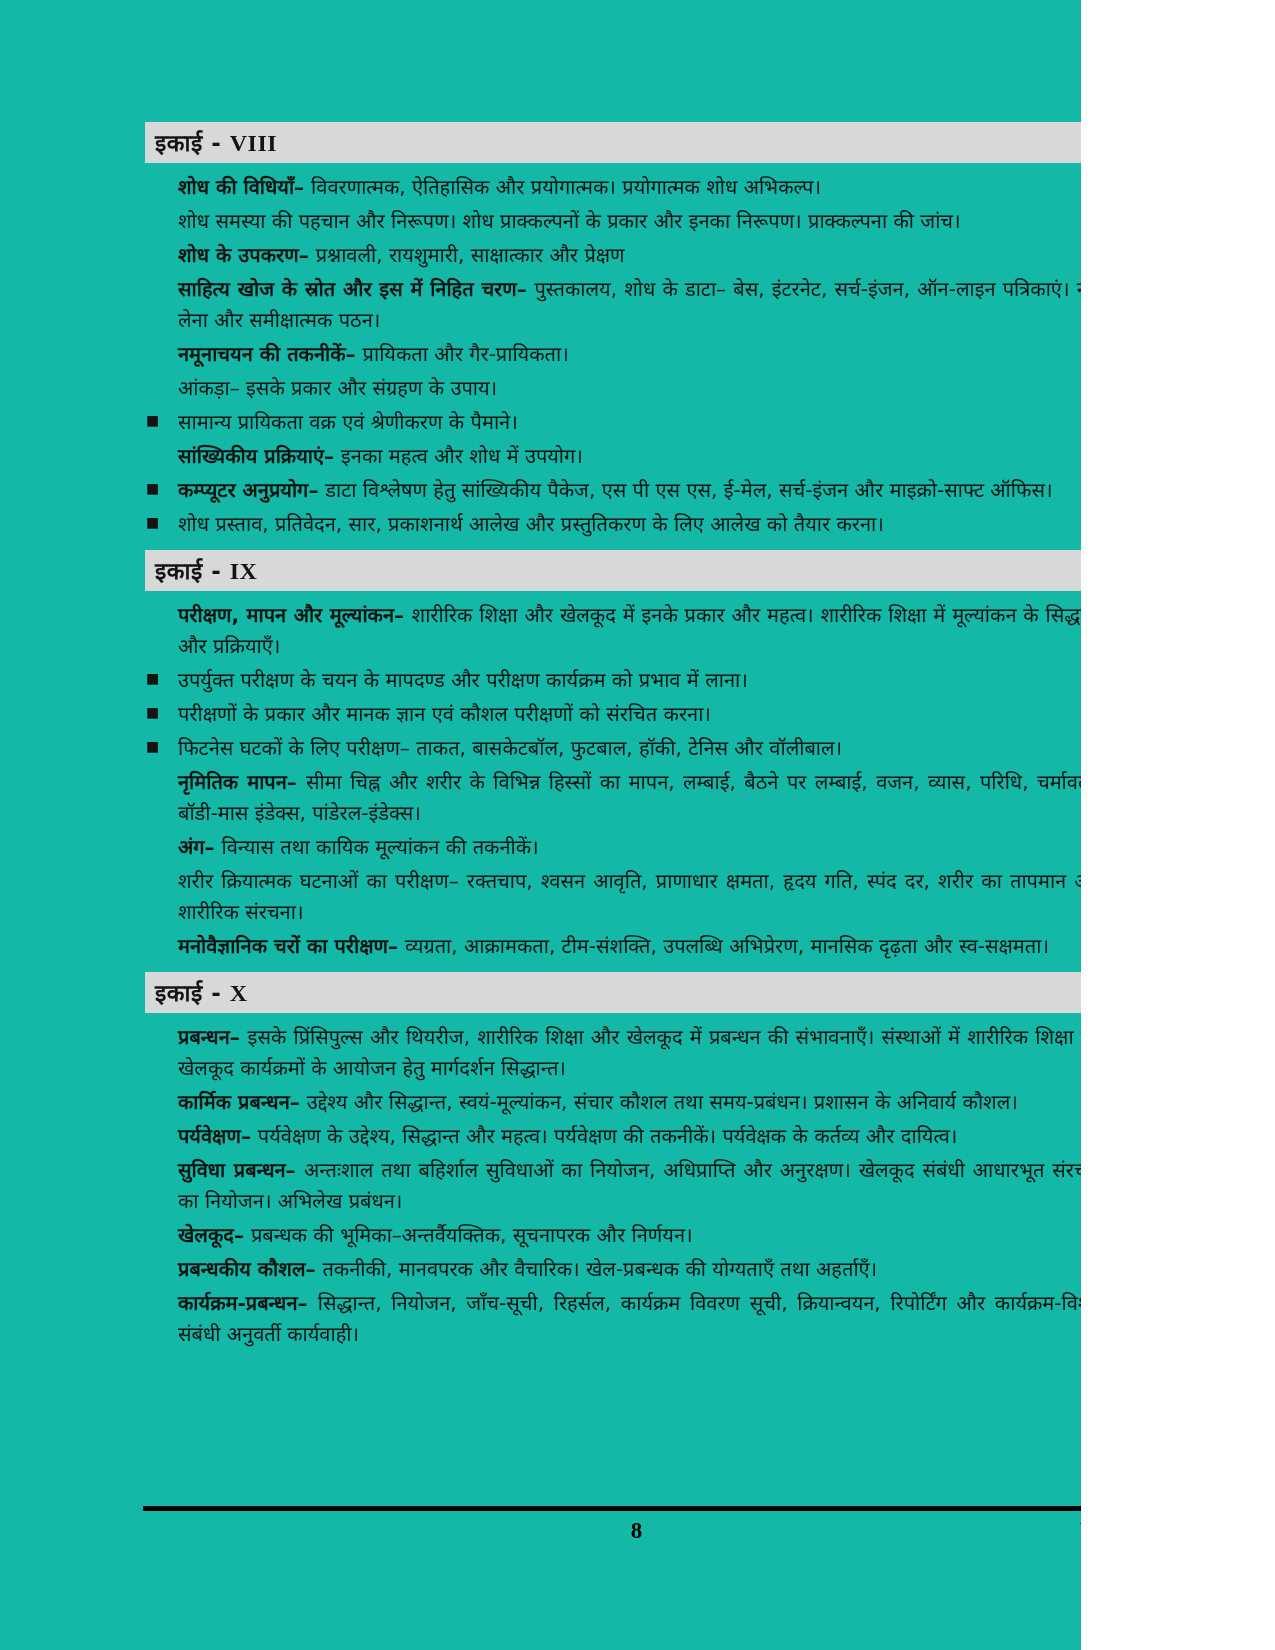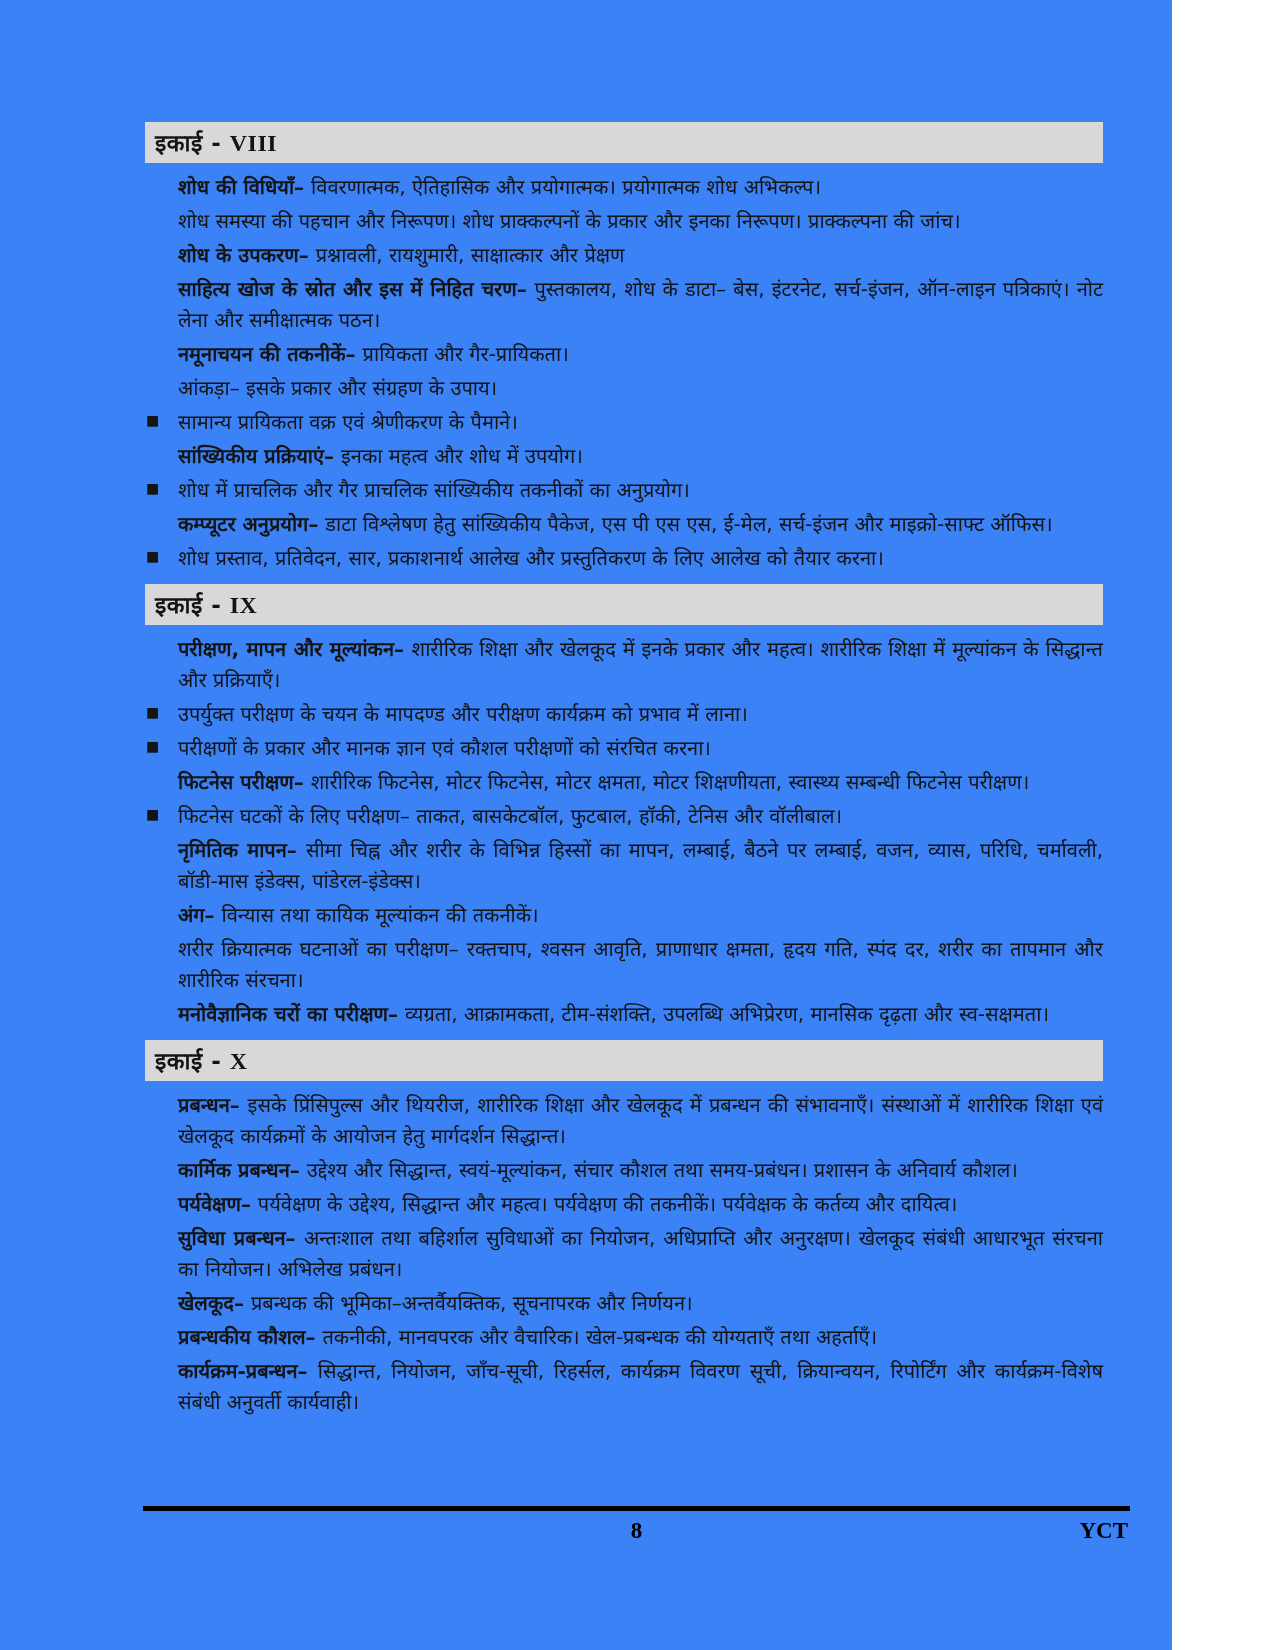--- a/index.html
+++ b/index.html
@@ -1,20 +1,20 @@
 <!DOCTYPE html>
 <html lang="hi"><head>
 <meta charset="utf-8">
 <meta name="viewport" content="width=1275">
 <style>
   html,body { margin:0; padding:0; background:#ffffff; }
   .page {
     position:relative;
-    width:1172px; height:1650px;
-    background:#3b82f6;
+    width:1081px; height:1650px;
+    background:#14b8a6;
     color:#141414;
     font-family:"DejaVu Sans", sans-serif;
     overflow:hidden;
   }
   .content {
     position:absolute;
     left:145px; top:112px;
     width:958px;
   }
   .unit-heading {
@@ -70,30 +70,29 @@
       <section class="unit">
         <h2 class="unit-heading"><span class="prefix">इकाई -</span> <span class="numeral">VIII</span></h2>
         <p class="item"><span class="seg bold">शोध की विधियाँ– </span><span class="seg">विवरणात्मक, ऐतिहासिक और प्रयोगात्मक। प्रयोगात्मक शोध अभिकल्प।</span></p>
         <p class="item"><span class="seg">शोध समस्या की पहचान और निरूपण। शोध प्राक्कल्पनों के प्रकार और इनका निरूपण। प्राक्कल्पना की जांच।</span></p>
         <p class="item"><span class="seg bold">शोध के उपकरण– </span><span class="seg">प्रश्नावली, रायशुमारी, साक्षात्कार और प्रेक्षण</span></p>
         <p class="item"><span class="seg bold">साहित्य खोज के स्रोत और इस में निहित चरण– </span><span class="seg">पुस्तकालय, शोध के डाटा– बेस, इंटरनेट, सर्च-इंजन, ऑन-लाइन पत्रिकाएं। नोट लेना और समीक्षात्मक पठन।</span></p>
         <p class="item"><span class="seg bold">नमूनाचयन की तकनीकें– </span><span class="seg">प्रायिकता और गैर-प्रायिकता।</span></p>
         <p class="item"><span class="seg">आंकड़ा– इसके प्रकार और संग्रहण के उपाय।</span></p>
         <p class="item bulleted"><span class="bullet">■</span><span class="seg">सामान्य प्रायिकता वक्र एवं श्रेणीकरण के पैमाने।</span></p>
         <p class="item"><span class="seg bold">सांख्यिकीय प्रक्रियाएं– </span><span class="seg">इनका महत्व और शोध में उपयोग।</span></p>
-        <p class="item bulleted"><span class="bullet">■</span><span class="seg">शोध में प्राचलिक और गैर प्राचलिक सांख्यिकीय तकनीकों का अनुप्रयोग।</span></p>
+        <p class="item bulleted"><span class="bullet">■</span></p>
         <p class="item"><span class="seg bold">कम्प्यूटर अनुप्रयोग– </span><span class="seg">डाटा विश्लेषण हेतु सांख्यिकीय पैकेज, एस पी एस एस, ई-मेल, सर्च-इंजन और माइक्रो-साफ्ट ऑफिस।</span></p>
         <p class="item bulleted"><span class="bullet">■</span><span class="seg">शोध प्रस्ताव, प्रतिवेदन, सार, प्रकाशनार्थ आलेख और प्रस्तुतिकरण के लिए आलेख को तैयार करना।</span></p>
       </section>
       <section class="unit">
         <h2 class="unit-heading"><span class="prefix">इकाई -</span> <span class="numeral">IX</span></h2>
         <p class="item"><span class="seg bold">परीक्षण, मापन और मूल्यांकन– </span><span class="seg">शारीरिक शिक्षा और खेलकूद में इनके प्रकार और महत्व। शारीरिक शिक्षा में मूल्यांकन के सिद्धान्त और प्रक्रियाएँ।</span></p>
         <p class="item bulleted"><span class="bullet">■</span><span class="seg">उपर्युक्त परीक्षण के चयन के मापदण्ड और परीक्षण कार्यक्रम को प्रभाव में लाना।</span></p>
         <p class="item bulleted"><span class="bullet">■</span><span class="seg">परीक्षणों के प्रकार और मानक ज्ञान एवं कौशल परीक्षणों को संरचित करना।</span></p>
-        <p class="item"><span class="seg bold">फिटनेस परीक्षण– </span><span class="seg">शारीरिक फिटनेस, मोटर फिटनेस, मोटर क्षमता, मोटर शिक्षणीयता, स्वास्थ्य सम्बन्धी फिटनेस परीक्षण।</span></p>
         <p class="item bulleted"><span class="bullet">■</span><span class="seg">फिटनेस घटकों के लिए परीक्षण– ताकत, बासकेटबॉल, फुटबाल, हॉकी, टेनिस और वॉलीबाल।</span></p>
         <p class="item"><span class="seg bold">नृमितिक मापन– </span><span class="seg">सीमा चिह्न और शरीर के विभिन्न हिस्सों का मापन, लम्बाई, बैठने पर लम्बाई, वजन, व्यास, परिधि, चर्मावली, बॉडी-मास इंडेक्स, पांडेरल-इंडेक्स।</span></p>
         <p class="item"><span class="seg bold">अंग– </span><span class="seg">विन्यास तथा कायिक मूल्यांकन की तकनीकें।</span></p>
         <p class="item"><span class="seg">शरीर क्रियात्मक घटनाओं का परीक्षण– रक्तचाप, श्वसन आवृति, प्राणाधार क्षमता, हृदय गति, स्पंद दर, शरीर का तापमान और शारीरिक संरचना।</span></p>
         <p class="item"><span class="seg bold">मनोवैज्ञानिक चरों का परीक्षण– </span><span class="seg">व्यग्रता, आक्रामकता, टीम-संशक्ति, उपलब्धि अभिप्रेरण, मानसिक दृढ़ता और स्व-सक्षमता।</span></p>
       </section>
       <section class="unit">
         <h2 class="unit-heading"><span class="prefix">इकाई -</span> <span class="numeral">X</span></h2>
         <p class="item"><span class="seg bold">प्रबन्धन– </span><span class="seg">इसके प्रिंसिपुल्स और थियरीज, शारीरिक शिक्षा और खेलकूद में प्रबन्धन की संभावनाएँ। संस्थाओं में शारीरिक शिक्षा एवं खेलकूद कार्यक्रमों के आयोजन हेतु मार्गदर्शन सिद्धान्त।</span></p>
         <p class="item"><span class="seg bold">कार्मिक प्रबन्धन– </span><span class="seg">उद्देश्य और सिद्धान्त, स्वयं-मूल्यांकन, संचार कौशल तथा समय-प्रबंधन। प्रशासन के अनिवार्य कौशल।</span></p>

